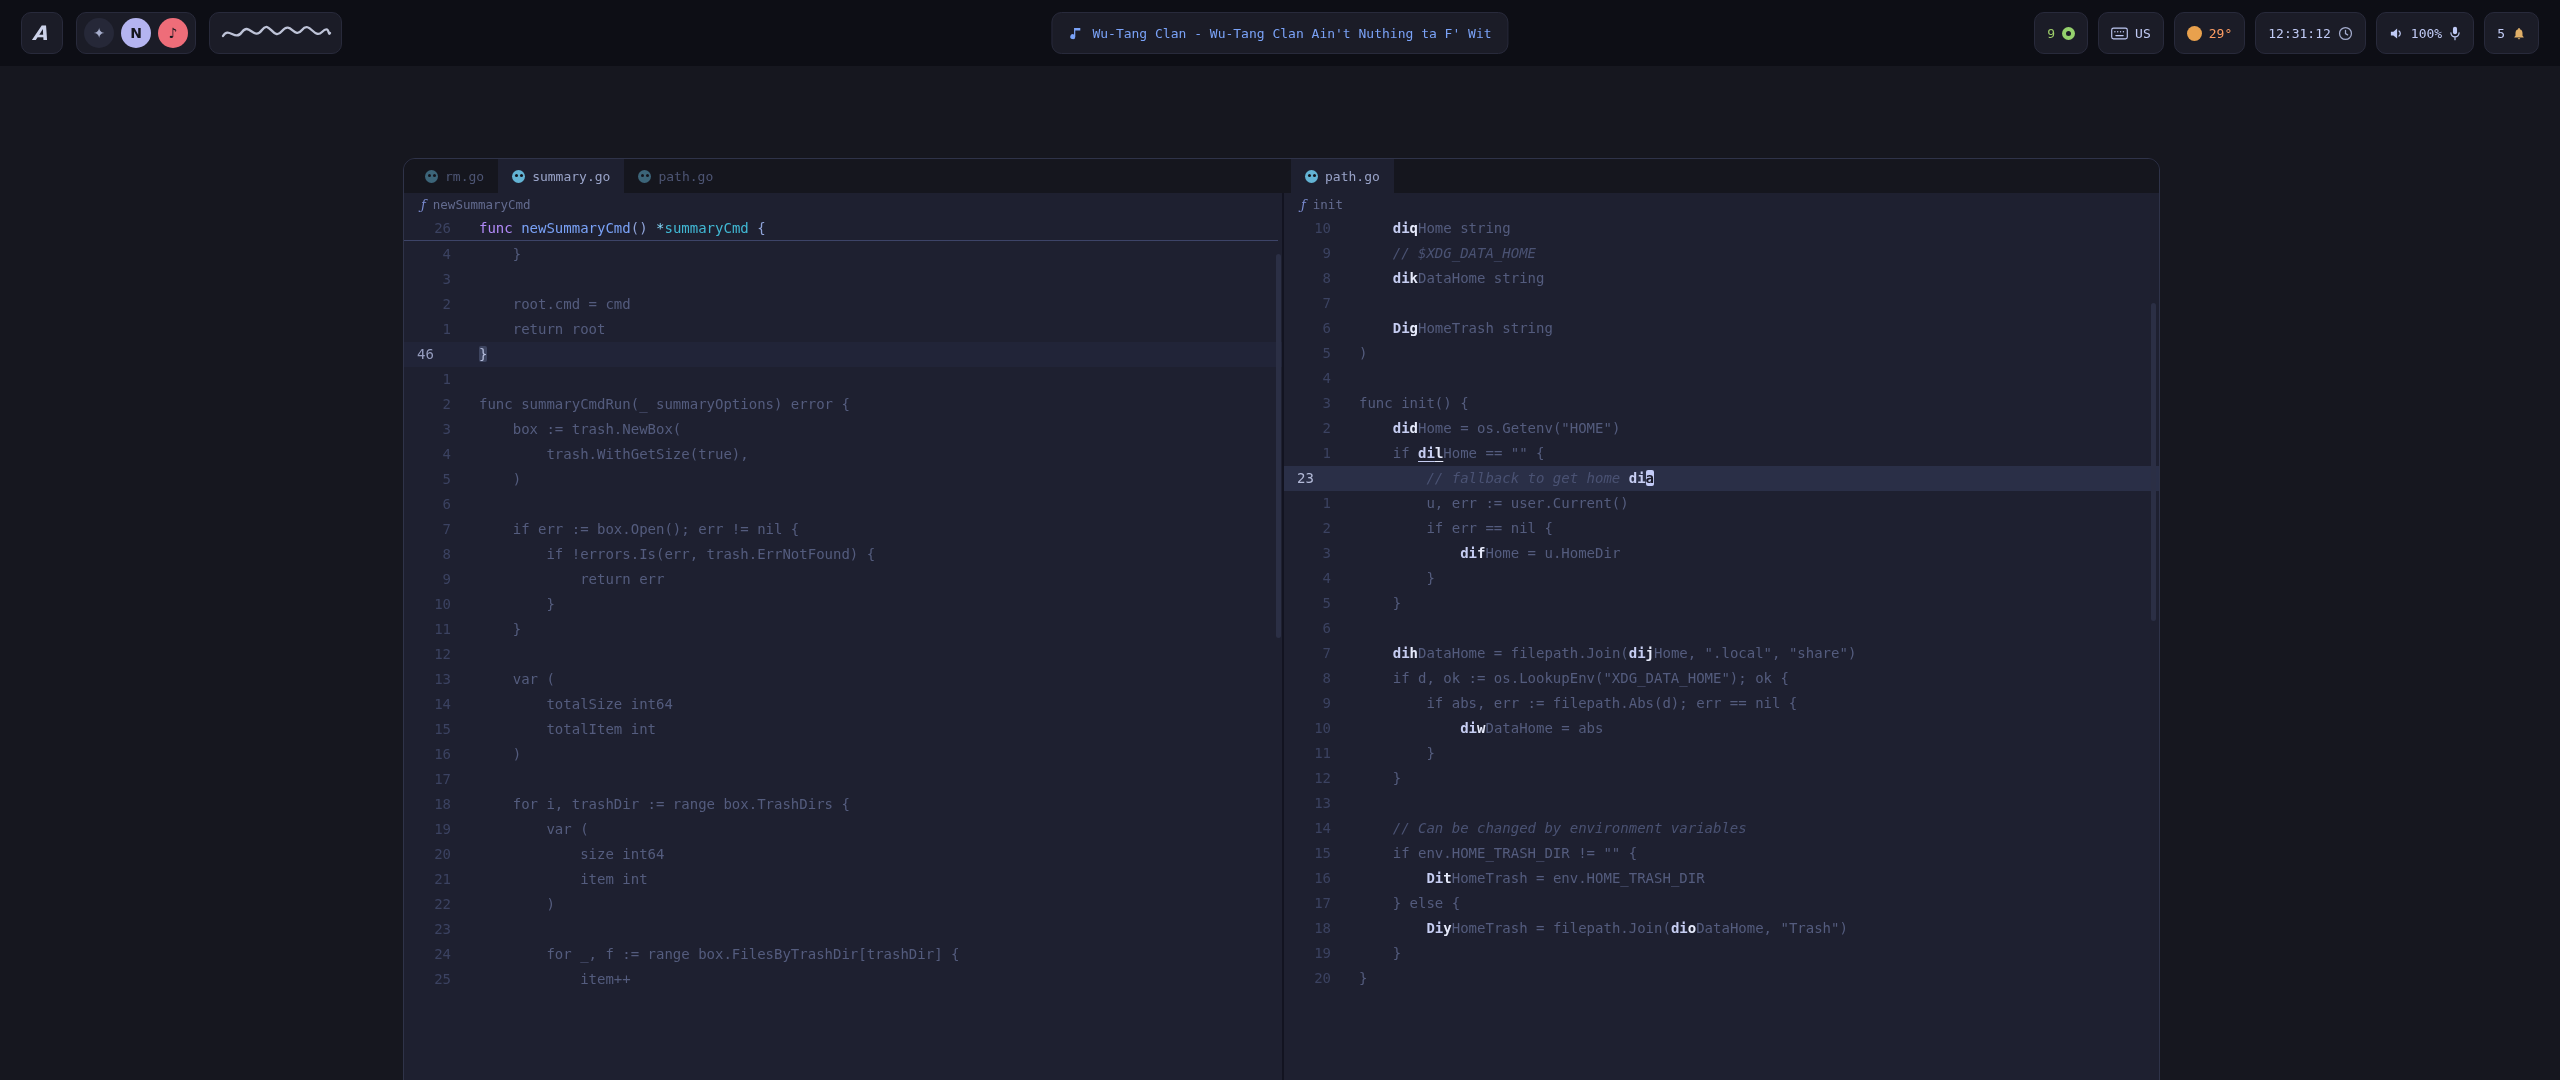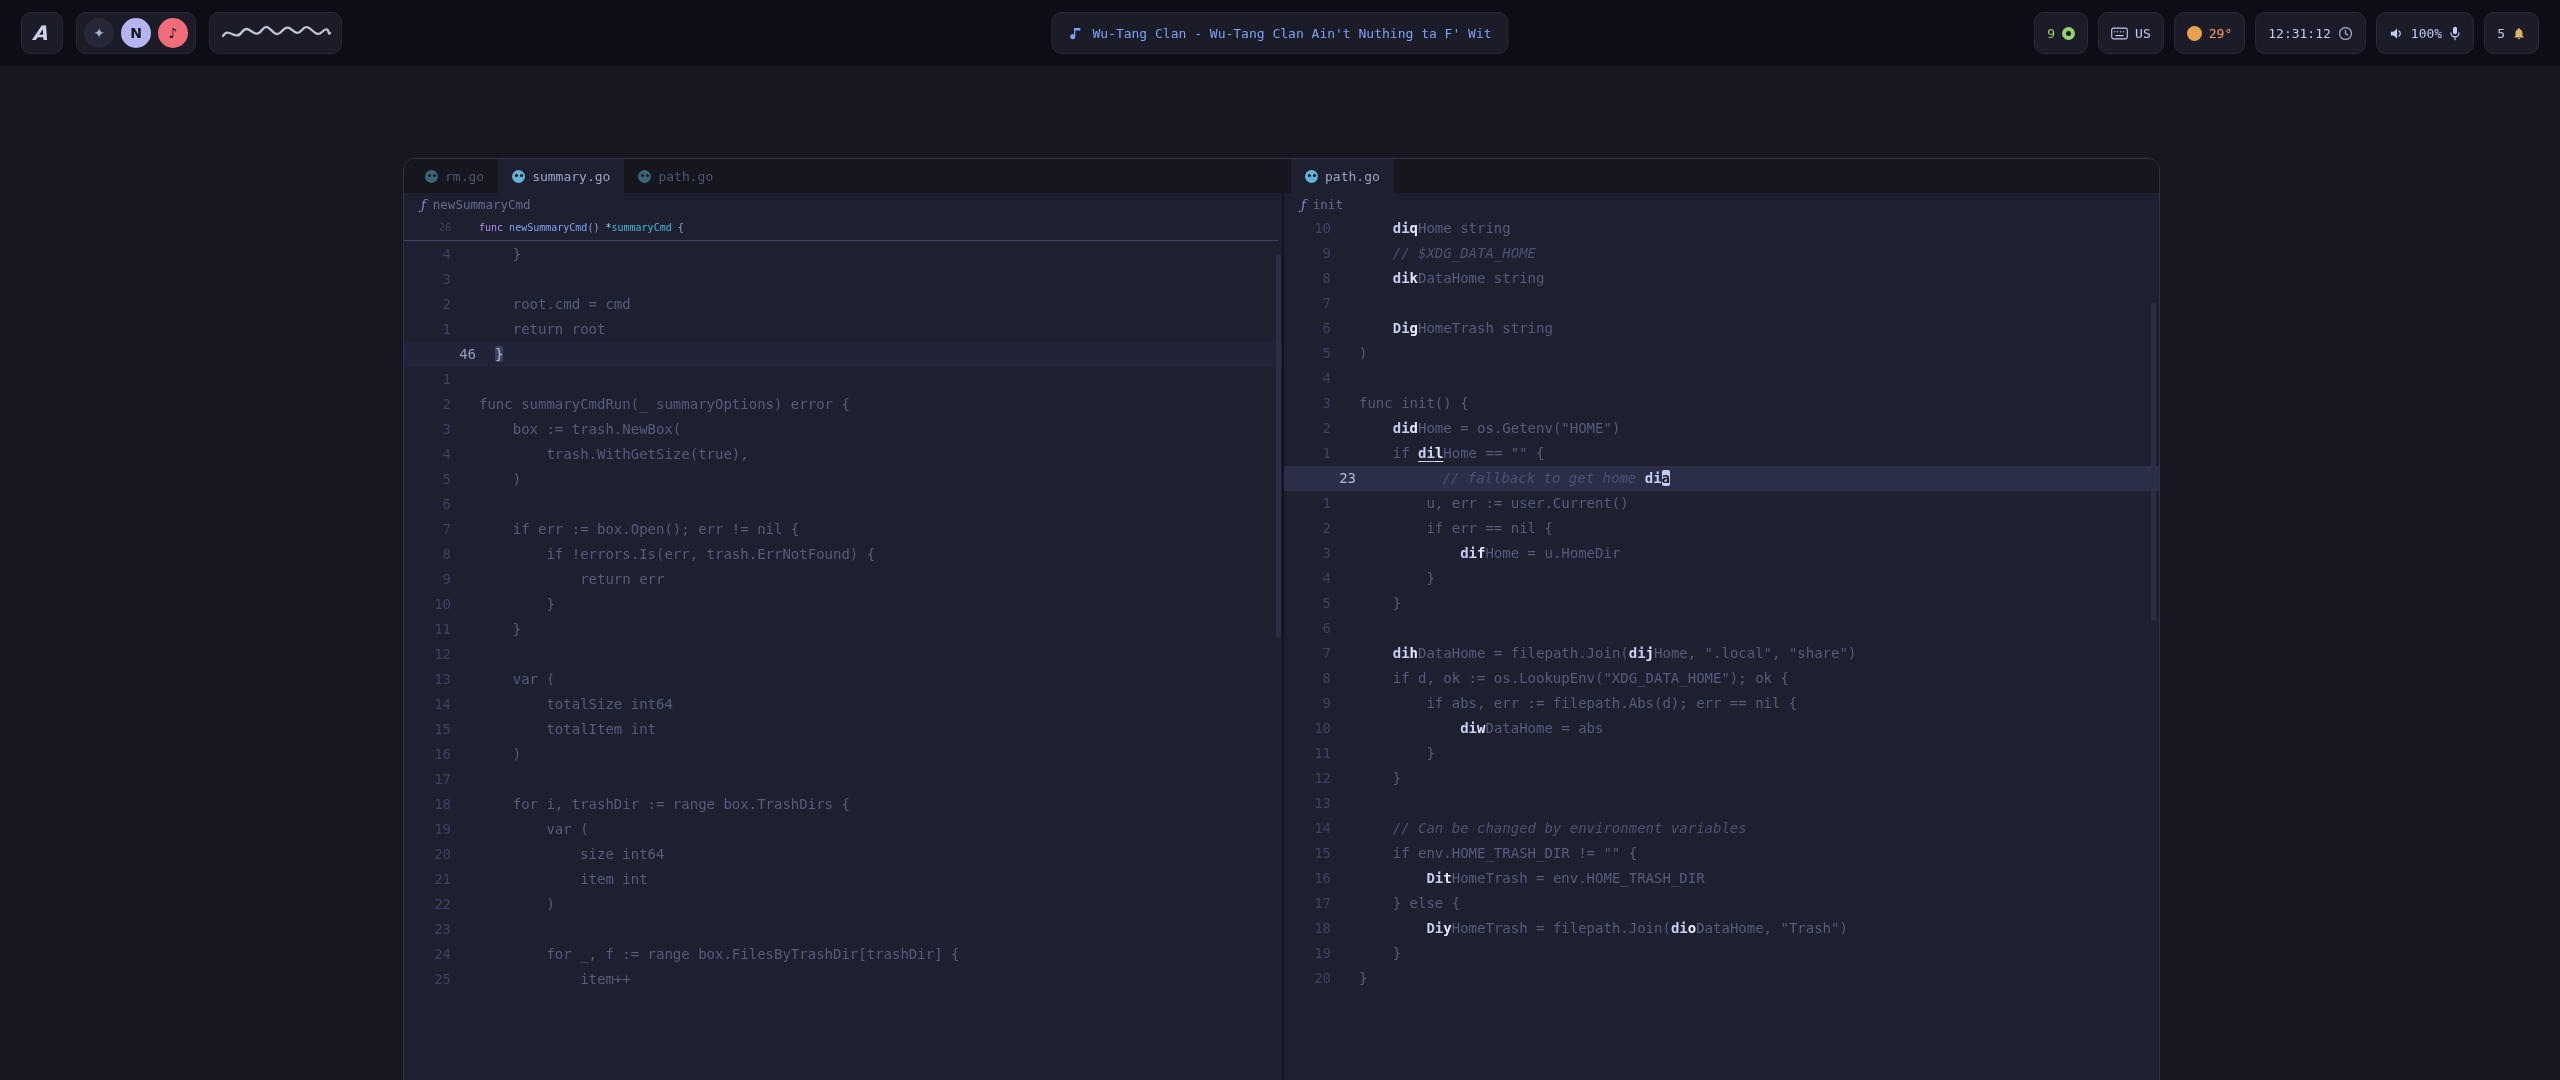--- a/index.html
+++ b/index.html
@@ -69,31 +69,31 @@
     display:flex;align-items:center;gap:7px;padding-left:17px;
     font-size:12.5px;color:#636b8f;
   }
   .fn-icon{
     color:#7a8bd0;font-size:13px;font-style:italic;line-height:1;
     font-family:"DejaVu Serif",serif;
   }
   .context-row{
     position:absolute;top:57px;left:0;right:4px;height:25px;
     display:flex;border-bottom:1px solid #3d4468;box-sizing:border-box;
-    font-size:10px;line-height:24px;
+    font-size:14px;line-height:24px;
   }
   .code{position:absolute;left:0;right:0;bottom:0;overflow:hidden;}
   .pane.left .code{top:83px;}
   .pane.right .code{top:57px;}
   .code-row{display:flex;height:25px;line-height:25px;font-size:14px;}
   .lnum{
     flex:none;width:56px;box-sizing:border-box;padding-right:9px;
     text-align:right;color:#3b4261;
   }
-  .lnum.cur{text-align:right;padding-left:4px;padding-right:0;color:#959cbe;margin-left:16px;}
+  .lnum.cur{text-align:left;padding-left:13px;padding-right:0;color:#959cbe;}
   .lcode{white-space:pre;tab-size:4;flex:1 1 auto;overflow:hidden;margin-left:19px;}
   .context-row .lcode{margin-left:19px;white-space:pre;tab-size:4;}
   .pane.left .code-row.current{background:#212438;}
   .pane.right .code-row.current{background:#2a2f47;}
   .pane.right .code-row.current .lnum{color:#b3bad8;}
   
   .seg-d{color:#545c7e;}
   .seg-c{color:#4a5273;font-style:italic;}
   .seg-m{color:#c6cdf2;font-weight:600;}
   .seg-l{color:#e6eafb;font-weight:700;}

